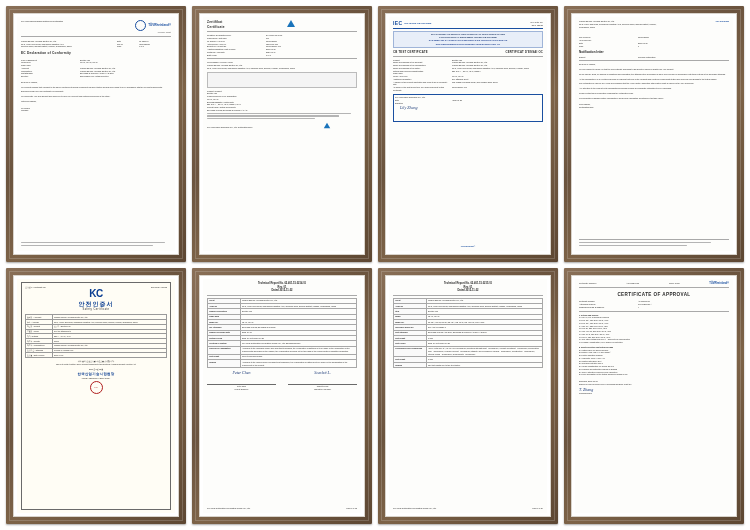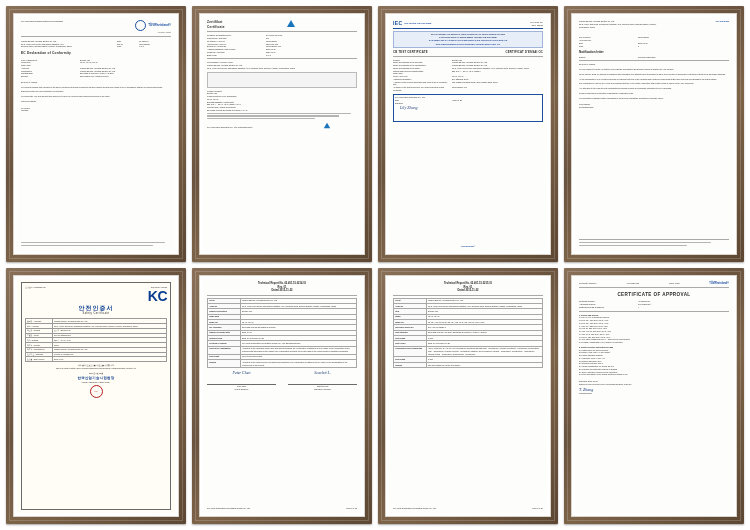--- a/index.html
+++ b/index.html
@@ -80,21 +80,21 @@
   .c3 .band{background:#e8eef8;border:.5px solid #9fb4d8;padding:1px;margin:1.5px 0;text-align:center;font-weight:bold;font-size:2.3px;color:#15305f;}
   .c3 .two{display:flex;gap:2px;}
   .c3 .two>div{flex:1;}
   .c3 .stampbox{border:.6px solid #1a4fa0;height:26px;margin-top:2px;}
   
   .c4 .head{display:flex;justify-content:space-between;align-items:flex-start;}
   .c4 .ttl{font-weight:bold;font-size:3px;margin:3px 0 1px;}
   
   .c5{background:#fffdf5;}
   .c5 .kbox{border:1.2px double #6a6a6a;height:100%;box-sizing:border-box;padding:3px;position:relative;}
-  .c5 .kmark{font-size:14px;font-weight:bold;color:#0a3d91;text-align:right;line-height:1;letter-spacing:-.5px;}
+  .c5 .kmark{font-size:10px;font-weight:bold;color:#0a3d91;text-align:center;line-height:1;letter-spacing:-.5px;}
   .c5 .ktitle{text-align:center;font-size:6px;font-weight:bold;color:#0a3d91;letter-spacing:1px;margin-top:1px;}
   .c5 .ken{text-align:center;font-size:2.6px;letter-spacing:.4px;margin-bottom:2px;}
   .c5 .ktable{width:100%;border-collapse:collapse;font-size:1.8px;}
   .c5 .ktable td{border:.4px solid #9a9a9a;padding:.6px 1px;}
   .c5 .kfoot{text-align:center;font-size:3.4px;font-weight:bold;color:#0a3d91;margin-top:2px;letter-spacing:.3px;}
   .c5 .kseal{width:11px;height:11px;border-radius:50%;border:.8px solid #b01f1f;color:#b01f1f;font-size:1.8px;display:flex;align-items:center;justify-content:center;text-align:center;}
   
   .rtable{width:100%;border-collapse:collapse;font-size:1.9px;}
   .rtable td{border:.4px solid #a8a8a8;padding:.8px 1.2px;vertical-align:top;}
   .rtable td.k{width:22%;background:#fafafa;font-weight:bold;}

